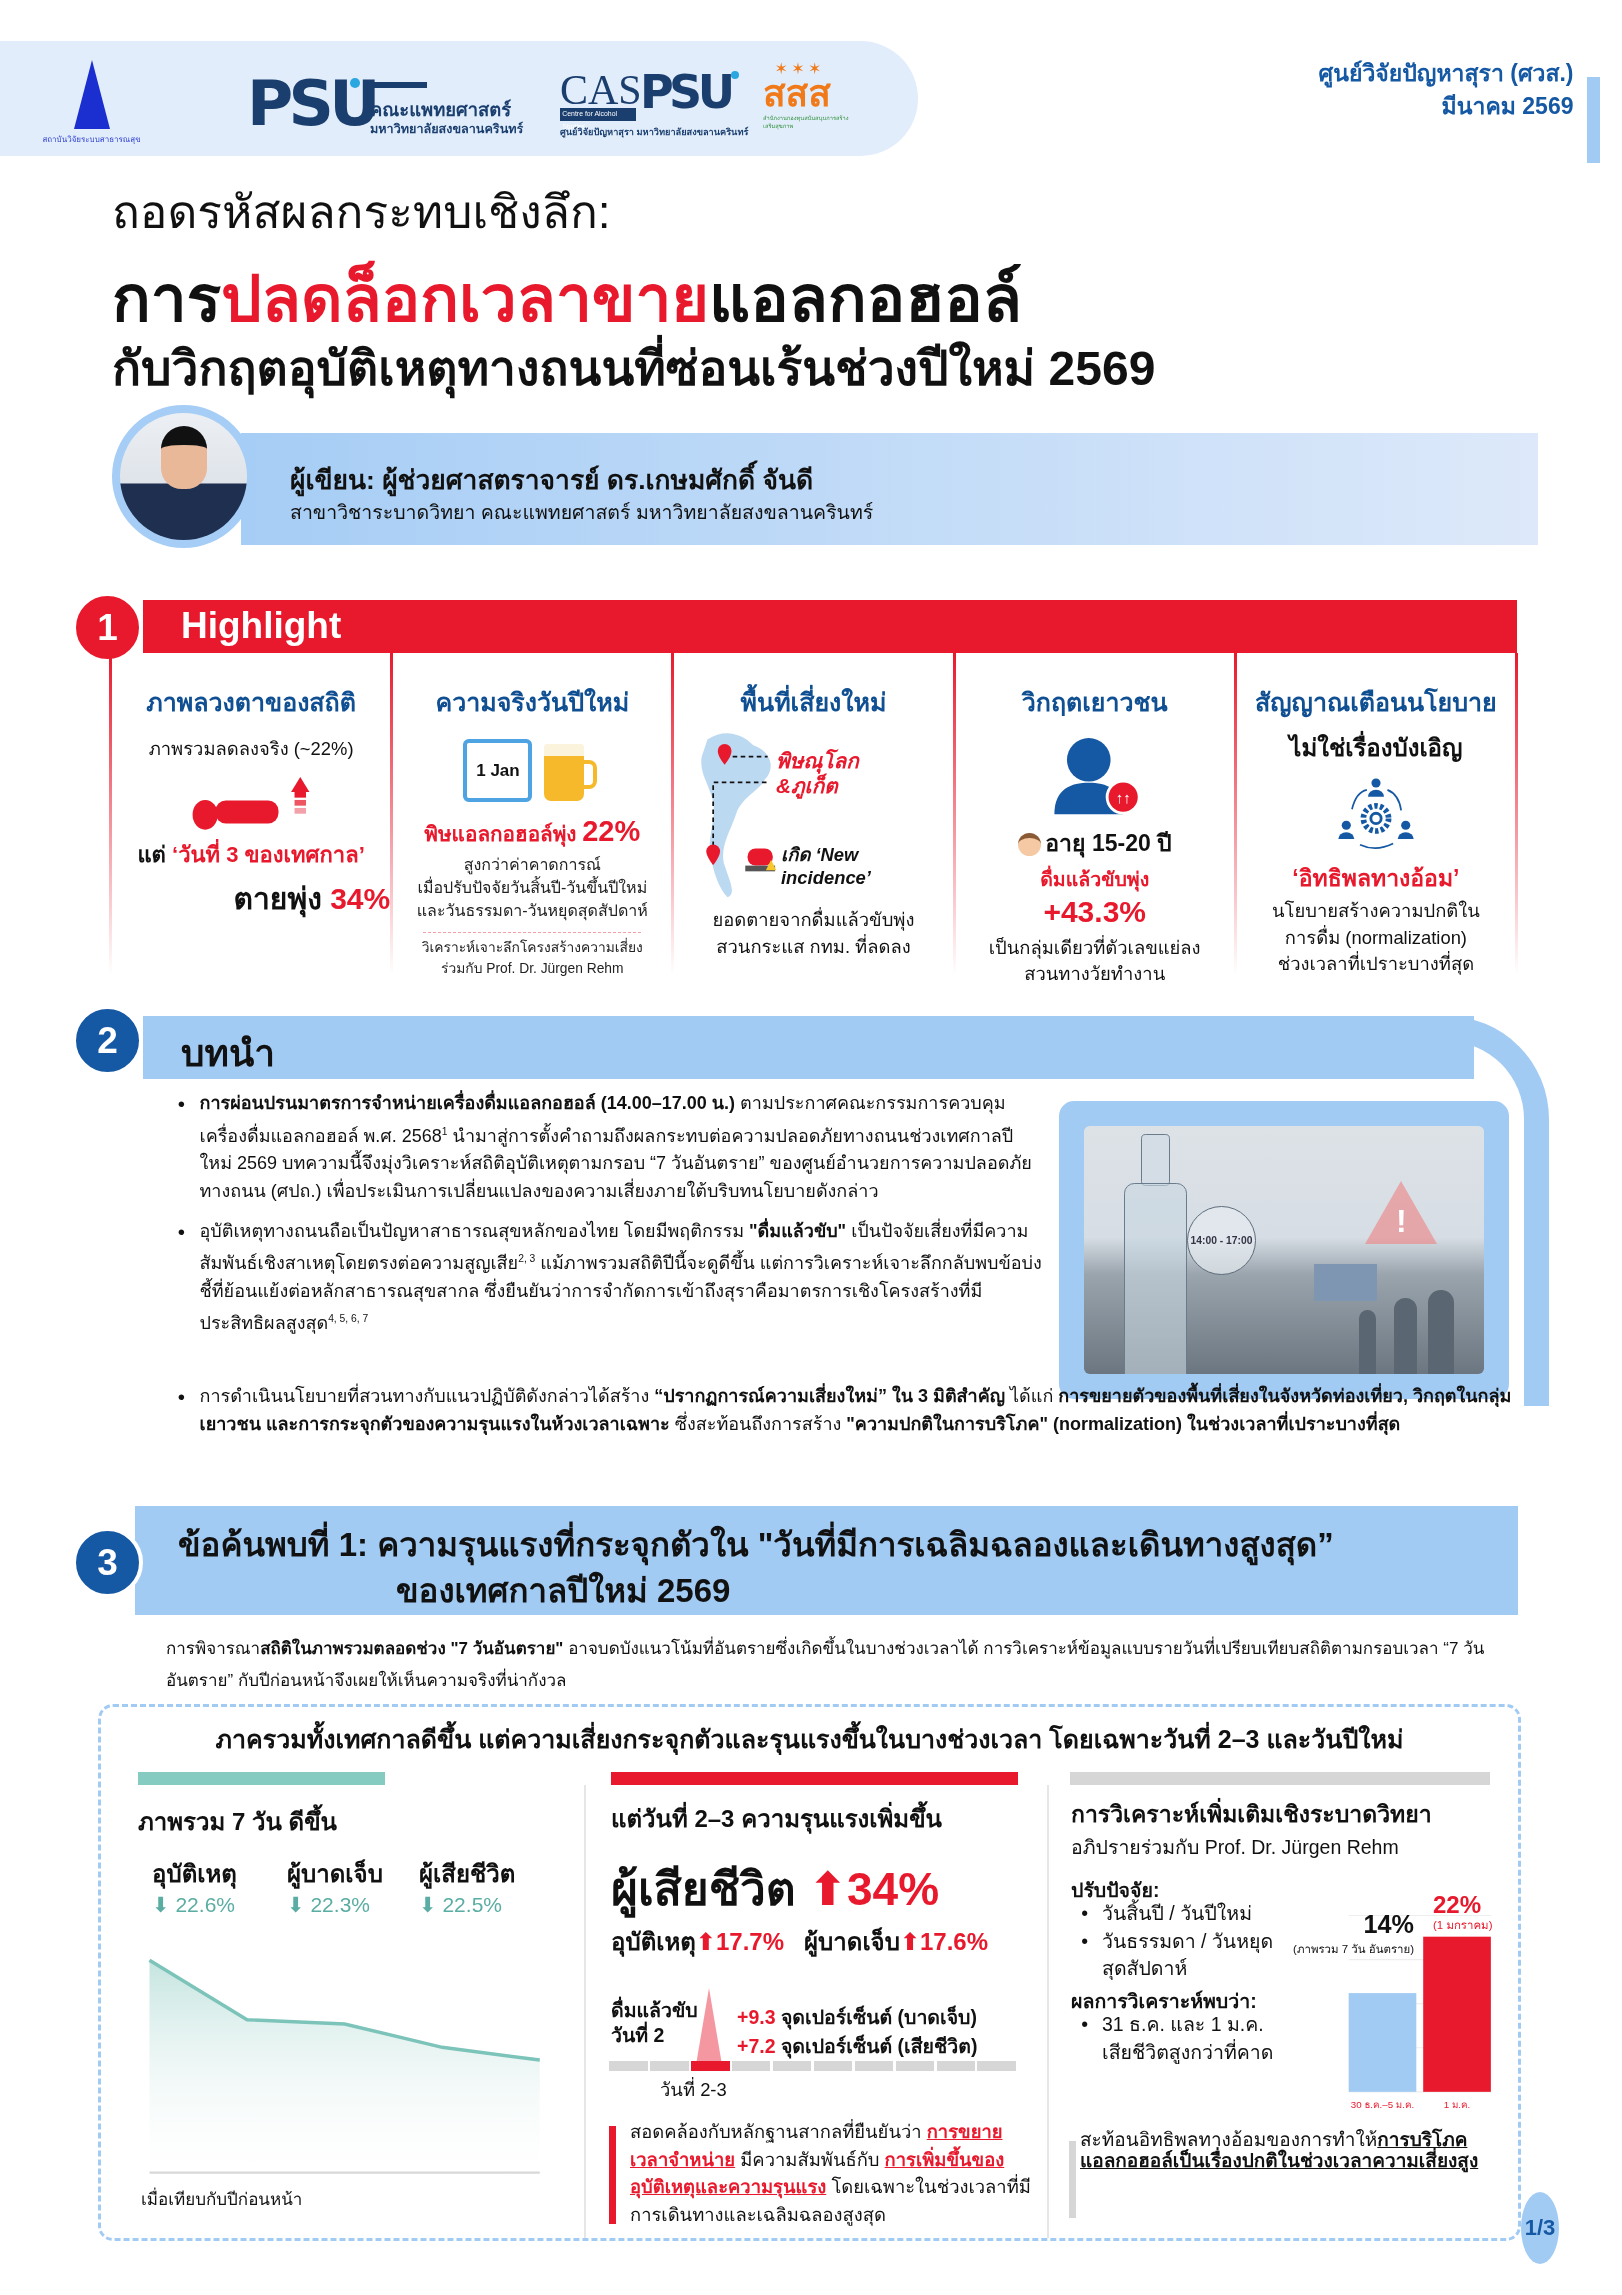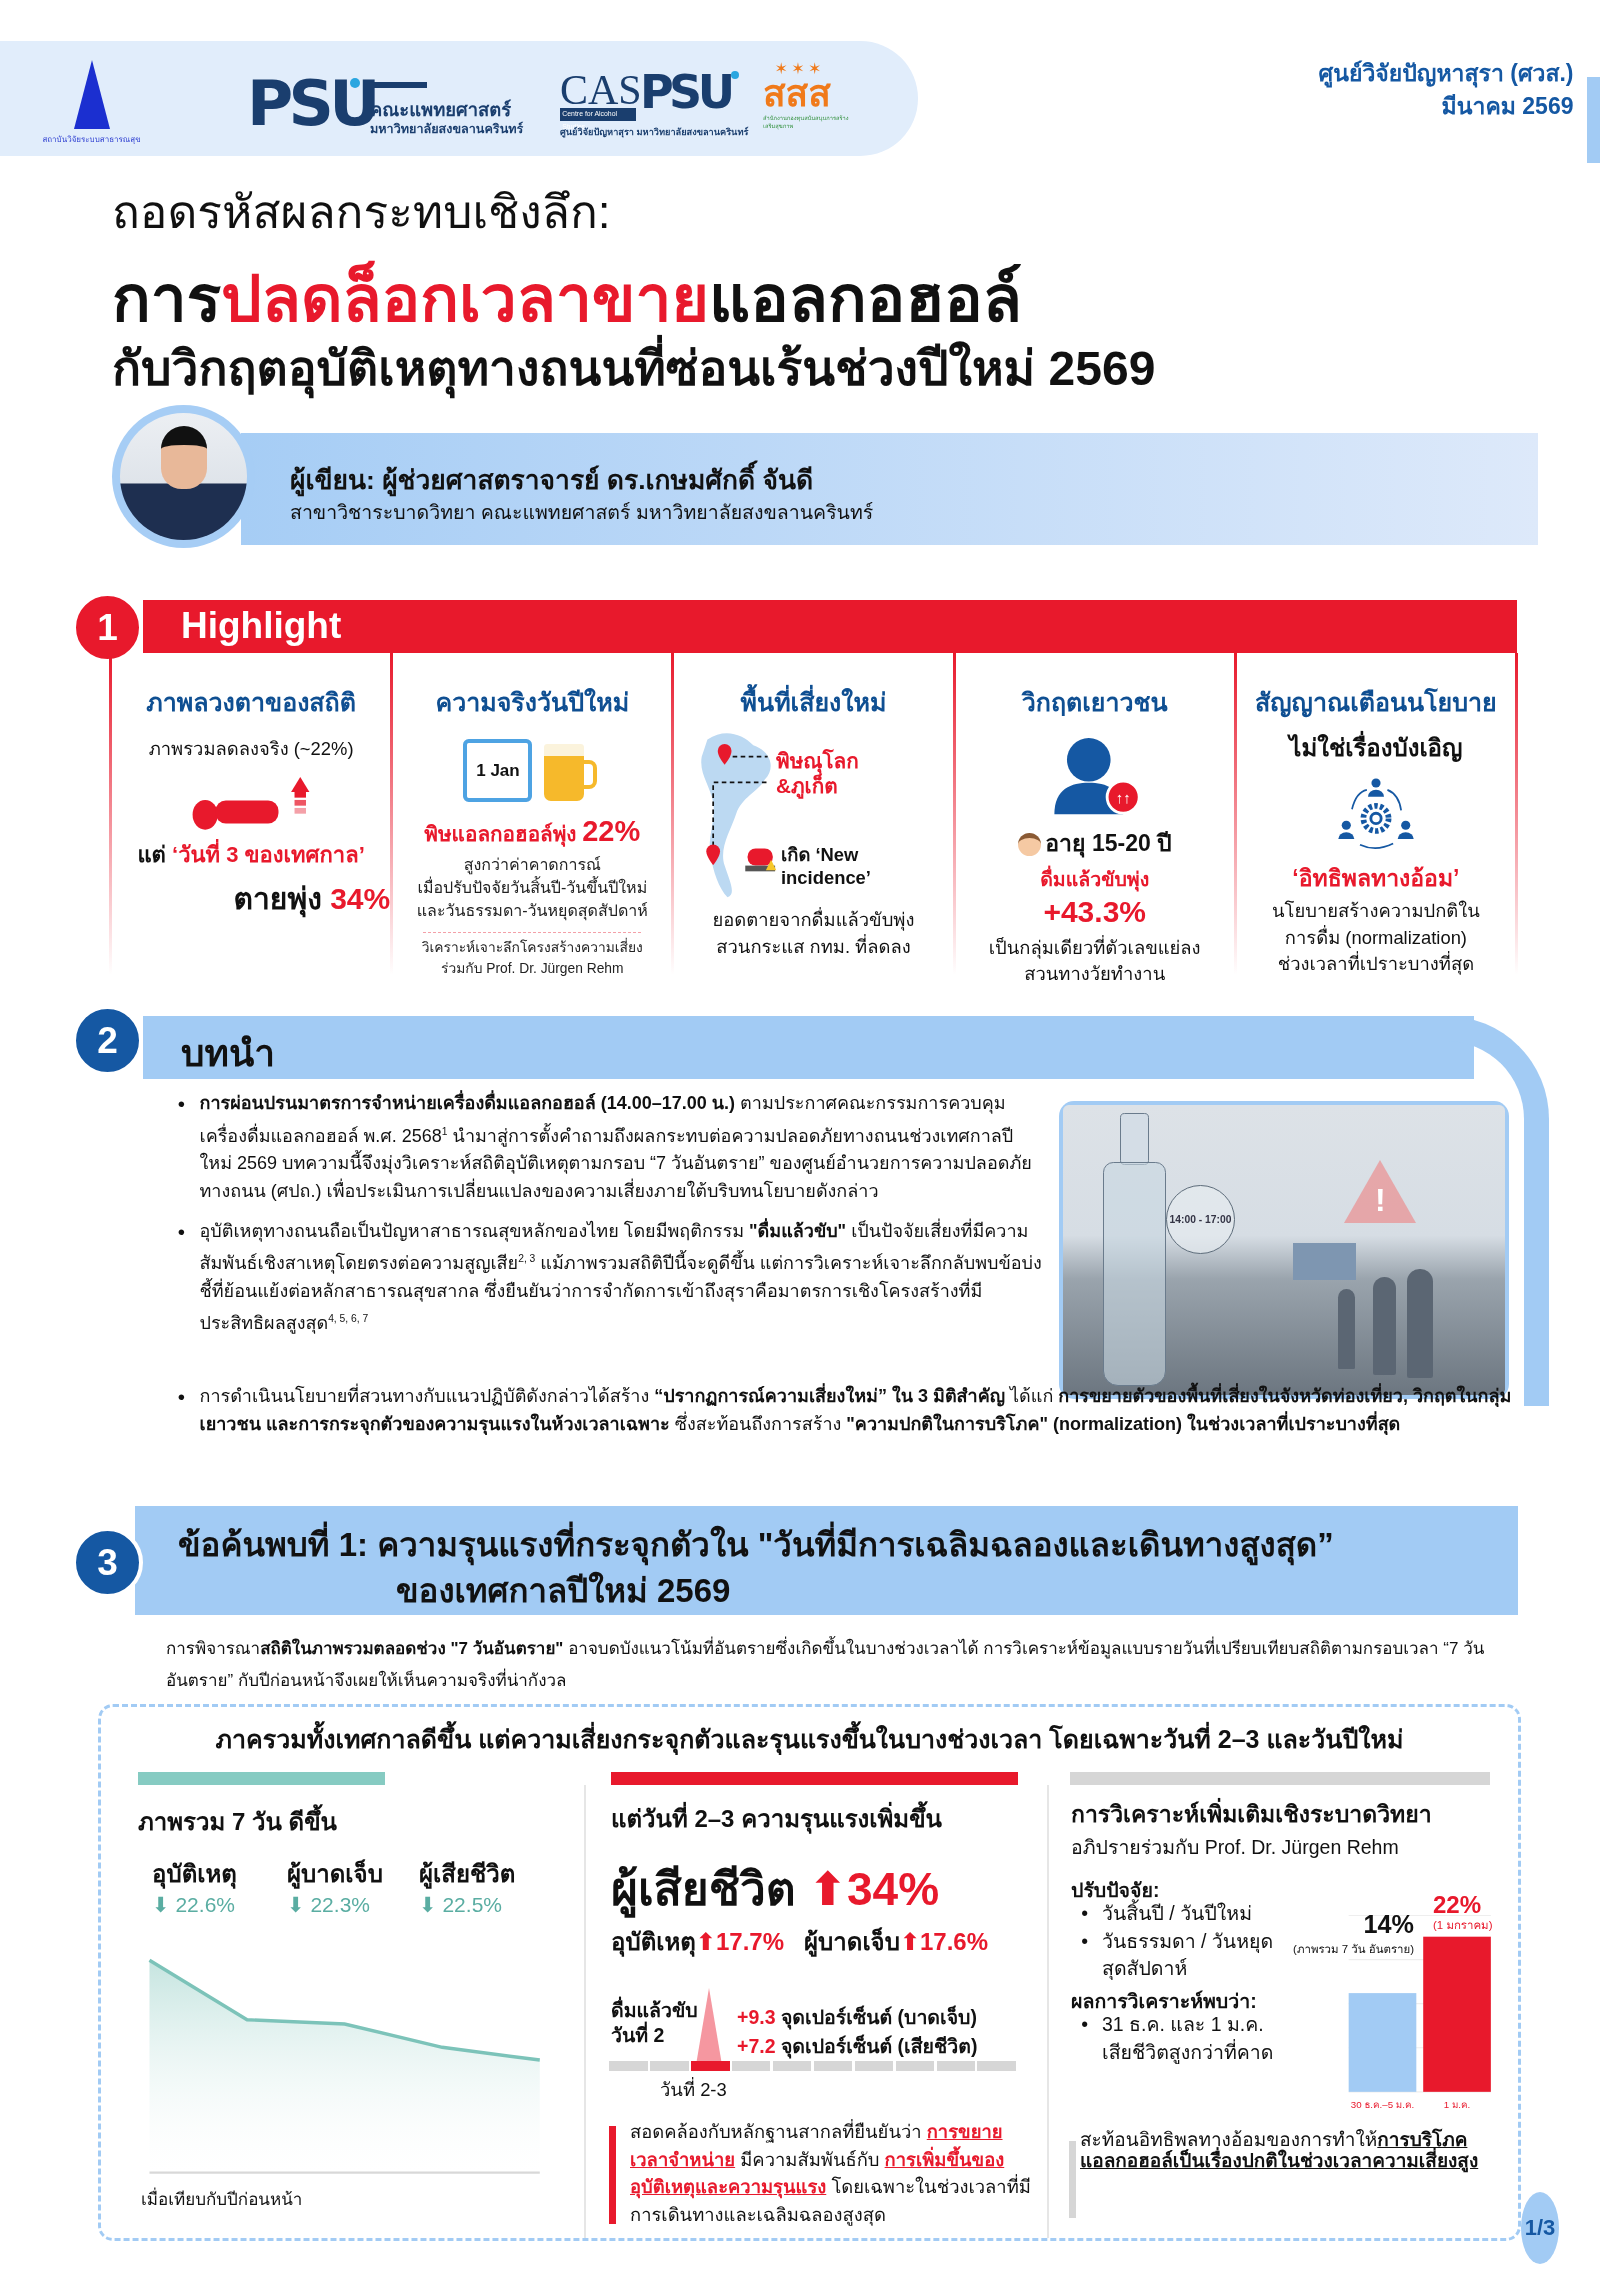--- a/index.html
+++ b/index.html
@@ -62,21 +62,21 @@
   .s2-title { left: 181px; top: 1023px; font-size: 37px; font-weight: 700; color: #111; }
   .s2-body { left: 172px; top: 1090px; width: 872px; font-size: 18px; line-height: 27.5px; color: #111; }
   .s2-body li { list-style: none; position: relative; padding-left: 27.5px; margin-bottom: 12.6px; }
   .s2-body li::before { content: "•"; position: absolute; left: 5.7px; top: 0; font-size: 20.7px; }
   .s2-full { left: 172px; top: 1383px; width: 1366px; font-size: 18px; line-height: 27.5px; color: #111; }
   .s2-full li { list-style: none; position: relative; padding-left: 27.5px; }
   .s2-full li::before { content: "•"; position: absolute; left: 5.7px; top: 0; font-size: 20.7px; }
   .b { font-weight: 700; }
   sup { font-size: 10.3px; }
 
-  .s2-img { left: 1059px; top: 1101px; width: 450px; height: 298px; background: #a2cbf4; border-radius: 15px; padding: 4px; }
+  .s2-img { left: 1059px; top: 1101px; width: 450px; height: 298px; background: #a2cbf4; border-radius: 15px; padding: 25px; }
   .s2-img-inner { width: 100%; height: 100%; border-radius: 5.7px; background: linear-gradient(180deg, #dde2e7 0%, #d6dde4 45%, #9aa4ad 60%, #6c7680 100%); position: relative; overflow: hidden; }
   .bottle { position: absolute; left: 40px; top: 23px; width: 63px; height: 253px; border: 1.7px solid #6a7b8c; border-radius: 10.3px 10.3px 15px 15px; background: rgba(200,215,225,0.6); }
   .bottle-neck { position: absolute; left: 57px; top: 8px; width: 29px; height: 52px; border: 1.7px solid #6a7b8c; border-radius: 4.6px; background: rgba(210,220,230,0.8); }
   .clock { position: absolute; left: 103px; top: 80px; width: 69px; height: 69px; border: 1.7px solid #5d6c7a; border-radius: 50%; display: flex; align-items: center; justify-content: center; font-size: 10.3px; color: #334; font-weight: 700; background: rgba(230,235,240,0.7); }
   .warn-tri { position: absolute; left: 281px; top: 55px; width: 0; height: 0; border-left: 36px solid transparent; border-right: 36px solid transparent; border-bottom: 63px solid rgba(240,120,120,0.55); }
   .warn-ex { position: absolute; left: 312px; top: 77px; color: #fff; font-size: 32px; font-weight: 700; }
   .road-sign { position: absolute; left: 230px; top: 138px; width: 63px; height: 37px; background: #7e96b1; }
   .person { position: absolute; background: #5b6673; border-radius: 12.6px 12.6px 2.3px 2.3px; }
 
   
@@ -231,21 +231,21 @@
     </div>
     <div style="width:218px; margin:9.2px auto 5.7px; border-top:1.7px dashed #f4a0a8;"></div>
     <div style="font-size:13.8px; line-height:20.7px; color:#222;">
       <div>วิเคราะห์เจาะลึกโครงสร้างความเสี่ยง</div>
       <div>ร่วมกับ Prof. Dr. Jürgen Rehm</div>
     </div>
   </div>
 
   <div class="hl-col">
     <div class="hl-h">พื้นที่เสี่ยงใหม่</div>
-    <div class="icon-block" style="width:247px; height:172px; margin-top:5.7px; text-align:left;">
+    <div class="icon-block" style="width:247px; height:172px; margin-top:5.7px; text-align:left;font-style:italic;">
       <svg width="247" height="172" viewBox="0 0 430 300" style="position:absolute; left:0; top:0;">
         <path d="M30,20 C60,0 90,10 110,30 C140,40 150,70 130,90 C120,110 90,120 80,150 C70,180 50,210 60,240 C70,270 80,290 65,295 C50,280 40,250 35,220 C30,190 45,160 40,130 C35,100 15,80 20,50 Z" fill="#bcd9f2"></path>
         <line x1="60" y1="50" x2="135" y2="50" stroke="#111" stroke-width="3" stroke-dasharray="8,6"></line>
         <polyline points="40,220 40,95 135,95" fill="none" stroke="#111" stroke-width="3" stroke-dasharray="8,6"></polyline>
         <path d="M48,40 a12,12 0 1,1 24,0 c0,10 -12,24 -12,24 c0,0 -12,-14 -12,-24z" fill="#e8192c"></path>
         <path d="M28,215 a12,12 0 1,1 24,0 c0,10 -12,24 -12,24 c0,0 -12,-14 -12,-24z" fill="#e8192c"></path>
         <rect x="100" y="210" width="44" height="30" rx="14" fill="#e8192c"></rect>
         <rect x="96" y="240" width="52" height="10" fill="#555"></rect>
         <polygon points="132,248 150,248 141,230" fill="#f6c82b"></polygon>
       </svg>

